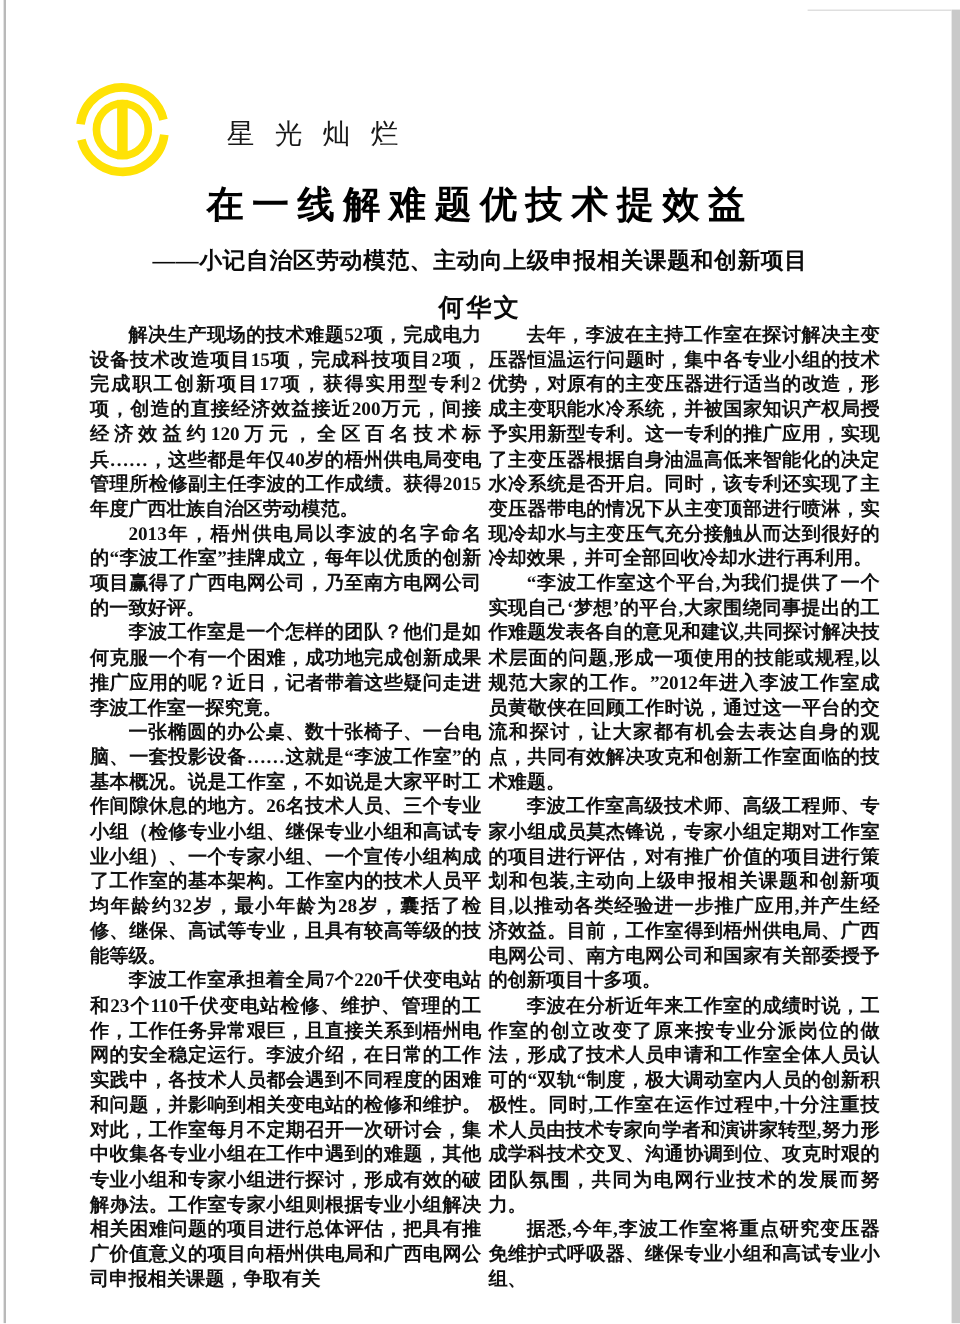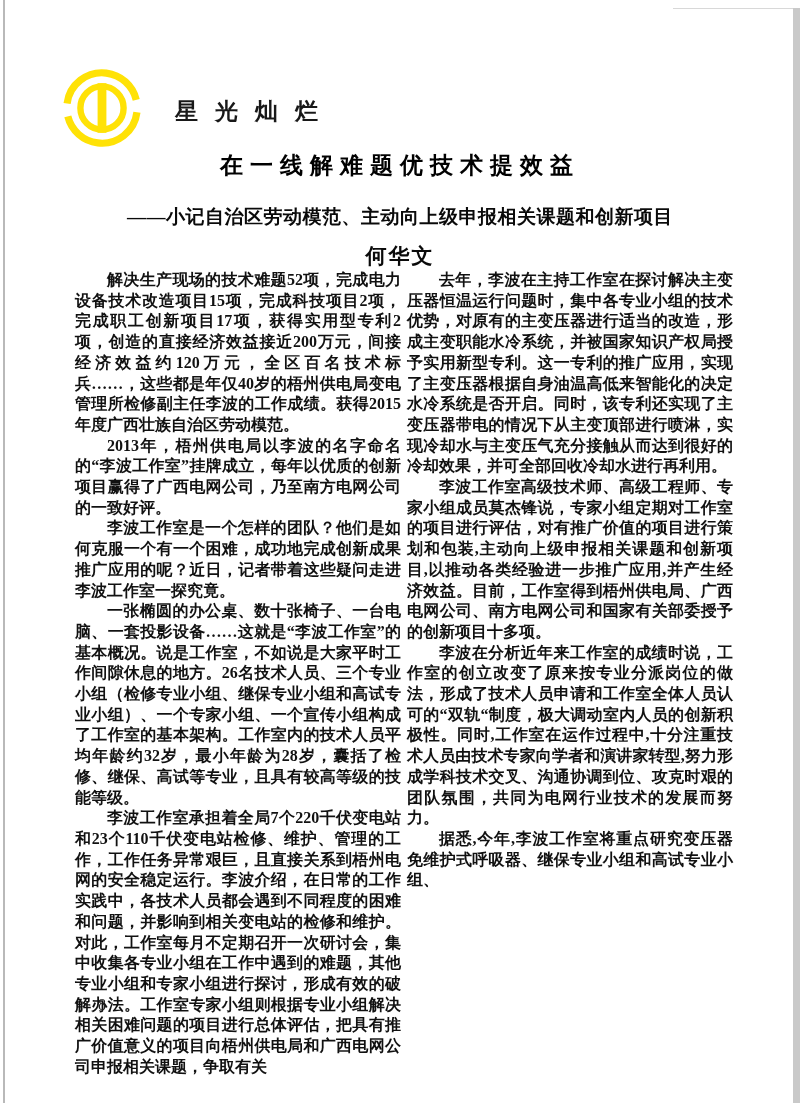--- a/index.html
+++ b/index.html
@@ -7,28 +7,28 @@
     position:relative;width:800px;height:1103px;background:#fff;overflow:hidden;
     font-family:"Liberation Serif","DejaVu Serif",serif;color:#141414;
   }
   .edge-left{position:absolute;left:3px;top:0;width:2px;height:1103px;background:#b9b9b9;}
   .edge-right{position:absolute;right:0;top:8px;width:7px;height:1095px;background:#c9c9c9;}
   .edge-top{position:absolute;right:7px;top:8px;width:120px;height:1px;background:#d8d8d8;}
 
   .header{position:absolute;left:62px;top:68px;display:flex;align-items:center;}
   .logo{width:80px;height:80px;display:block;}
   .masthead{
-    margin-left:33px;margin-top:6px;
+    margin-left:47px;margin-top:6px;
     font-family:"Liberation Sans","DejaVu Sans",sans-serif;
-    font-weight:bold;font-size:23px;letter-spacing:17px;color:#181818;
+    font-weight:normal;font-size:23px;letter-spacing:17px;color:#181818;
   }
 
   .title{
     position:absolute;top:150px;left:0;width:100%;text-align:center;
-    font-size:23px;font-weight:bold;letter-spacing:7px;color:#000;
+    font-size:31px;font-weight:bold;letter-spacing:7px;color:#000;
   }
   .subtitle{
     position:absolute;top:204px;left:0;width:100%;text-align:center;
     font-size:19px;font-weight:bold;letter-spacing:0.5px;color:#0a0a0a;
   }
   .author{
     position:absolute;top:242px;left:0;width:100%;text-align:center;
     font-size:21px;font-weight:bold;letter-spacing:2px;color:#0a0a0a;
   }
 
@@ -69,20 +69,21 @@
   <div class="columns">
     <div class="col">
       <p>解决生产现场的技术难题52项，完成电力设备技术改造项目15项，完成科技项目2项，完成职工创新项目17项，获得实用型专利2项，创造的直接经济效益接近200万元，间接经济效益约120万元，全区百名技术标兵……，这些都是年仅40岁的梧州供电局变电管理所检修副主任李波的工作成绩。获得2015年度广西壮族自治区劳动模范。</p>
       <p>2013年，梧州供电局以李波的名字命名的“李波工作室”挂牌成立，每年以优质的创新项目赢得了广西电网公司，乃至南方电网公司的一致好评。</p>
       <p>李波工作室是一个怎样的团队？他们是如何克服一个有一个困难，成功地完成创新成果推广应用的呢？近日，记者带着这些疑问走进李波工作室一探究竟。</p>
       <p>一张椭圆的办公桌、数十张椅子、一台电脑、一套投影设备……这就是“李波工作室”的基本概况。说是工作室，不如说是大家平时工作间隙休息的地方。26名技术人员、三个专业小组（检修专业小组、继保专业小组和高试专业小组）、一个专家小组、一个宣传小组构成了工作室的基本架构。工作室内的技术人员平均年龄约32岁，最小年龄为28岁，囊括了检修、继保、高试等专业，且具有较高等级的技能等级。</p>
       <p>李波工作室承担着全局7个220千伏变电站和23个110千伏变电站检修、维护、管理的工作，工作任务异常艰巨，且直接关系到梧州电网的安全稳定运行。李波介绍，在日常的工作实践中，各技术人员都会遇到不同程度的困难和问题，并影响到相关变电站的检修和维护。对此，工作室每月不定期召开一次研讨会，集中收集各专业小组在工作中遇到的难题，其他专业小组和专家小组进行探讨，形成有效的破解办法。工作室专家小组则根据专业小组解决相关困难问题的项目进行总体评估，把具有推广价值意义的项目向梧州供电局和广西电网公司申报相关课题，争取有关</p>
     </div>
     <div class="col">
       <p>去年，李波在主持工作室在探讨解决主变压器恒温运行问题时，集中各专业小组的技术优势，对原有的主变压器进行适当的改造，形成主变职能水冷系统，并被国家知识产权局授予实用新型专利。这一专利的推广应用，实现了主变压器根据自身油温高低来智能化的决定水冷系统是否开启。同时，该专利还实现了主变压器带电的情况下从主变顶部进行喷淋，实现冷却水与主变压气充分接触从而达到很好的冷却效果，并可全部回收冷却水进行再利用。</p>
+      <p>“李波工作室这个平台,为我们提供了一个实现自己‘梦想’的平台,大家围绕同事提出的工作难题发表各自的意见和建议,共同探讨解决技术层面的问题,形成一项使用的技能或规程,以规范大家的工作。”2012年进入李波工作室成员黄敬侠在回顾工作时说，通过这一平台的交流和探讨，让大家都有机会去表达自身的观点，共同有效解决攻克和创新工作室面临的技术难题。</p>
       <p>李波工作室高级技术师、高级工程师、专家小组成员莫杰锋说，专家小组定期对工作室的项目进行评估，对有推广价值的项目进行策划和包装,主动向上级申报相关课题和创新项目,以推动各类经验进一步推广应用,并产生经济效益。目前，工作室得到梧州供电局、广西电网公司、南方电网公司和国家有关部委授予的创新项目十多项。</p>
       <p>李波在分析近年来工作室的成绩时说，工作室的创立改变了原来按专业分派岗位的做法，形成了技术人员申请和工作室全体人员认可的“双轨“制度，极大调动室内人员的创新积极性。同时,工作室在运作过程中,十分注重技术人员由技术专家向学者和演讲家转型,努力形成学科技术交叉、沟通协调到位、攻克时艰的团队氛围，共同为电网行业技术的发展而努力。</p>
       <p>据悉,今年,李波工作室将重点研究变压器免维护式呼吸器、继保专业小组和高试专业小组、</p>
     </div>
   </div>
 
   <div class="page-number">8</div>
 
 </div>
 

